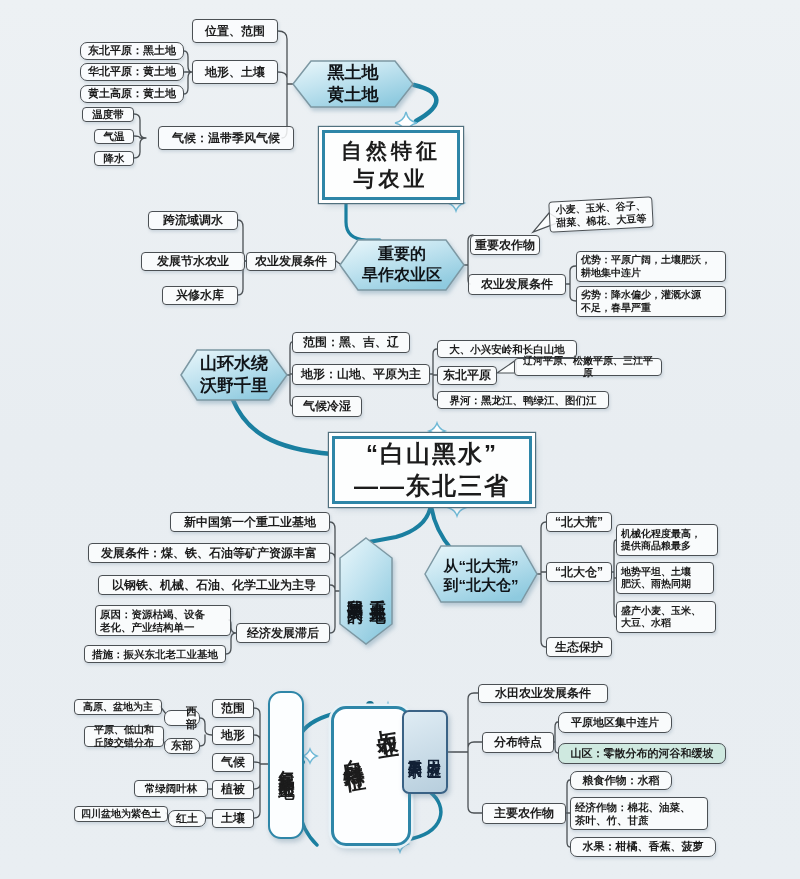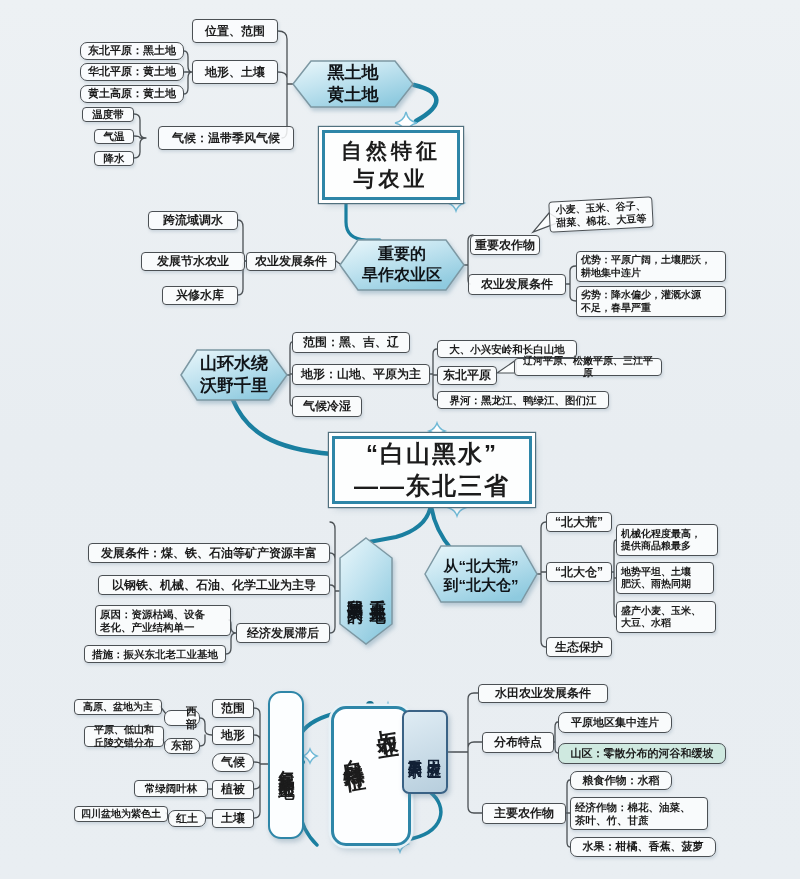--- a/index.html
+++ b/index.html
@@ -161,20 +161,21 @@
 <div class="box" style="left:292px;top:332px;width:118px;height:21px;">范围：黑、吉、辽</div>
 <div class="box" style="left:292px;top:364px;width:138px;height:21px;">地形：山地、平原为主</div>
 <div class="box" style="left:292px;top:396px;width:70px;height:21px;">气候冷湿</div>
 <div class="box xs" style="left:437px;top:340px;width:140px;height:18px;">大、小兴安岭和长白山地</div>
 <div class="box" style="left:437px;top:366px;width:60px;height:19px;">东北平原</div>
 <div class="box xxs" style="left:514px;top:358px;width:148px;height:18px;">辽河平原、松嫩平原、三江平原</div>
 <div class="box xs" style="left:437px;top:391px;width:172px;height:18px;">界河：黑龙江、鸭绿江、图们江</div>
 <div class="main" style="left:332px;top:436px;width:200px;height:68px;font-size:24px;letter-spacing:2px;">“白山黑水”
 ——东北三省</div>
 
+<div class="box" style="left:170px;top:512px;width:160px;height:20px;">新中国第一个重工业基地</div>
 <div class="box" style="left:98px;top:575px;width:232px;height:20px;">以钢铁、机械、石油、化学工业为主导</div>
 <div class="box" style="left:88px;top:543px;width:242px;height:20px;">发展条件：煤、铁、石油等矿产资源丰富</div>
 <div class="box xs left" style="left:95px;top:605px;width:136px;height:31px;">原因：资源枯竭、设备
 老化、产业结构单一</div>
 <div class="box" style="left:236px;top:623px;width:94px;height:20px;">经济发展滞后</div>
 <div class="box xs" style="left:84px;top:645px;width:142px;height:18px;">措施：振兴东北老工业基地</div>
 <div class="hextext" style="left:340px;top:546px;width:52px;height:92px;gap:2px;">
   <span class="vtext" style="font-size:16px;">我国最大的</span>
   <span class="vtext" style="font-size:16px;">重工业基地</span>
 </div>
@@ -190,21 +191,21 @@
 大豆、水稻</div>
 <div class="box" style="left:546px;top:637px;width:66px;height:20px;">生态保护</div>
 
 <div class="box xxs" style="left:74px;top:699px;width:88px;height:16px;">高原、盆地为主</div>
 <div class="box s" style="left:164px;top:710px;width:36px;height:16px;padding-left:23px;">西部</div>
 <div class="box xxs" style="left:84px;top:726px;width:80px;height:21px;">平原、低山和
 丘陵交错分布</div>
 <div class="box s" style="left:164px;top:738px;width:36px;height:16px;">东部</div>
 <div class="box" style="left:212px;top:699px;width:42px;height:19px;">范围</div>
 <div class="box" style="left:212px;top:726px;width:42px;height:19px;">地形</div>
-<div class="box" style="left:212px;top:753px;width:42px;height:19px;border-radius:9px;">气候</div>
+<div class="box" style="left:212px;top:753px;width:42px;height:19px;">气候</div>
 <div class="box xs" style="left:134px;top:780px;width:74px;height:17px;">常绿阔叶林</div>
 <div class="box" style="left:212px;top:780px;width:42px;height:19px;">植被</div>
 <div class="box xxs" style="left:74px;top:806px;width:94px;height:16px;">四川盆地为紫色土</div>
 <div class="box s" style="left:168px;top:810px;width:38px;height:17px;">红土</div>
 <div class="box" style="left:212px;top:809px;width:42px;height:19px;">土壤</div>
 <div class="rednode" style="left:268px;top:691px;width:36px;height:148px;">
   <span class="vtext">气候湿热的红土地</span>
 </div>
 <div class="main3" style="left:331px;top:706px;width:80px;height:140px;">
   <div class="cols">

